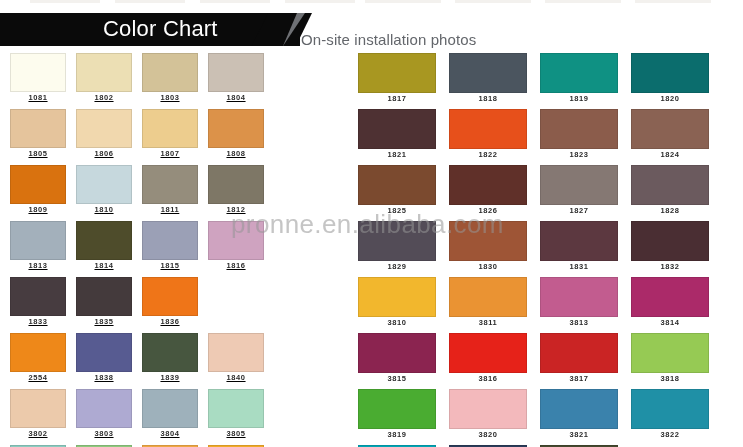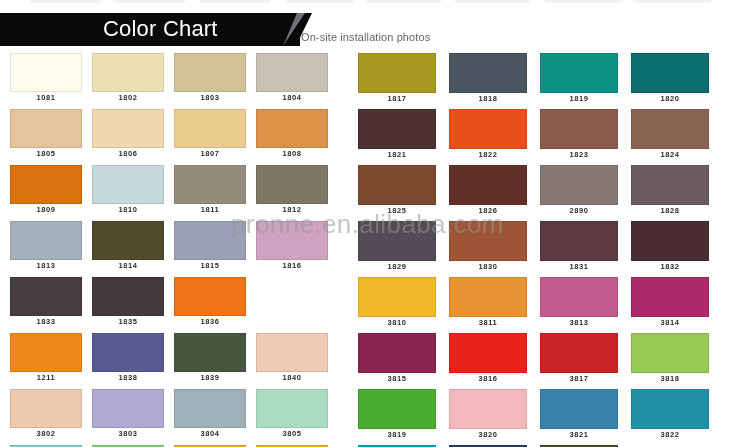--- a/index.html
+++ b/index.html
@@ -66,21 +66,21 @@
     left: 103px; top: 16px;
     font-size: 22px;
     color: #ffffff;
     letter-spacing: 0.2px;
     white-space: nowrap;
     z-index: 5;
   }
   .subtitle {
     position: absolute;
     left: 301px; top: 31px;
-    font-size: 11px;
+    font-size: 15px;
     color: #63666b;
     white-space: nowrap;
     letter-spacing: 0.1px;
     text-align: center;
   }
 
   
   .grid {
     position: absolute;
   }
@@ -91,21 +91,21 @@
     display: flex;
   }
   .grid.left  .grid-row { gap: 10px; margin-bottom: 5px; }
   .grid.right .grid-row { gap: 13px; margin-bottom: 4px; }
 
   .cell {
     display: flex;
     flex-direction: column;
     align-items: center;
   }
-  .grid.left  .cell { width: 72px; }
+  .grid.left  .cell { width: 56px; text-decoration: underline; }
   .grid.right .cell { width: 78px; }
 
   .chip {
     width: 100%;
     height: 39px;
     border: 1px solid rgba(0,0,0,0.10);
     box-sizing: border-box;
   }
   .grid.right .chip { height: 40px; }
 
@@ -238,21 +238,21 @@
         <div class="chip-label">1835</div>
       </div>
       <div class="cell">
         <div class="chip" style="background: rgb(239, 117, 24);"></div>
         <div class="chip-label">1836</div>
       </div>
     </div>
     <div class="grid-row">
       <div class="cell">
         <div class="chip" style="background: rgb(238, 136, 25);"></div>
-        <div class="chip-label">1211</div>
+        <div class="chip-label">2554</div>
       </div>
       <div class="cell">
         <div class="chip" style="background: rgb(87, 91, 145);"></div>
         <div class="chip-label">1838</div>
       </div>
       <div class="cell">
         <div class="chip" style="background: rgb(71, 86, 63);"></div>
         <div class="chip-label">1839</div>
       </div>
       <div class="cell">
@@ -335,21 +335,21 @@
       <div class="cell">
         <div class="chip" style="background: rgb(123, 74, 47);"></div>
         <div class="chip-label">1825</div>
       </div>
       <div class="cell">
         <div class="chip" style="background: rgb(96, 48, 41);"></div>
         <div class="chip-label">1826</div>
       </div>
       <div class="cell">
         <div class="chip" style="background: rgb(133, 120, 115);"></div>
-        <div class="chip-label">2890</div>
+        <div class="chip-label">1827</div>
       </div>
       <div class="cell">
         <div class="chip" style="background: rgb(107, 90, 94);"></div>
         <div class="chip-label">1828</div>
       </div>
     </div>
     <div class="grid-row">
       <div class="cell">
         <div class="chip" style="background: rgb(83, 76, 87);"></div>
         <div class="chip-label">1829</div>

